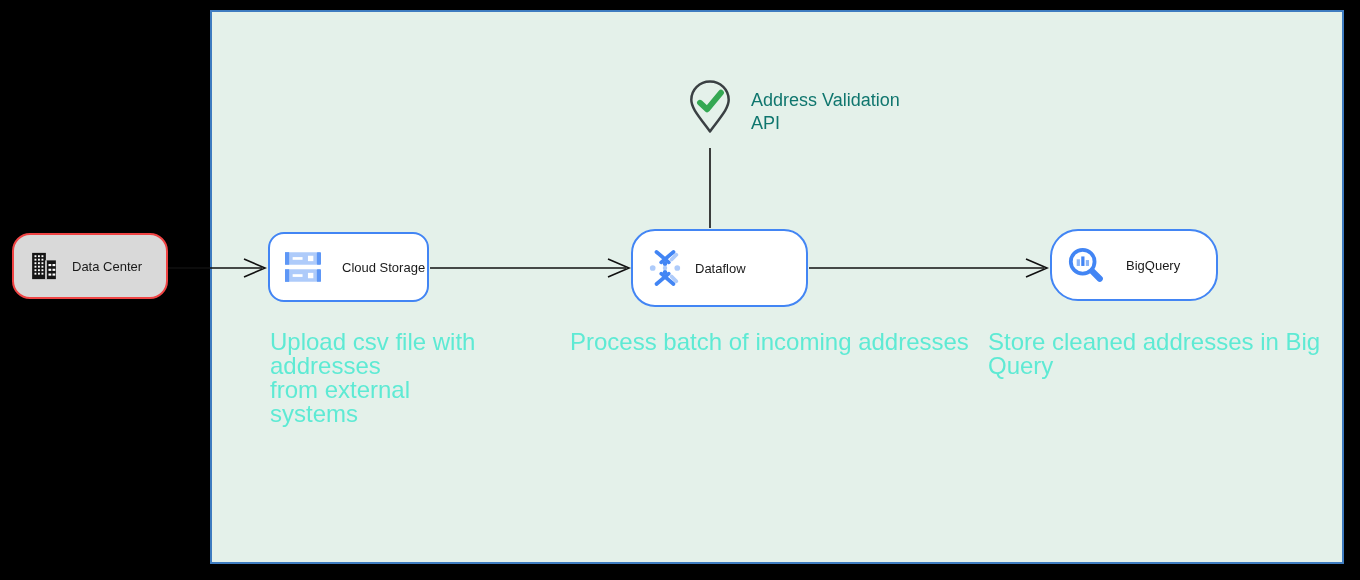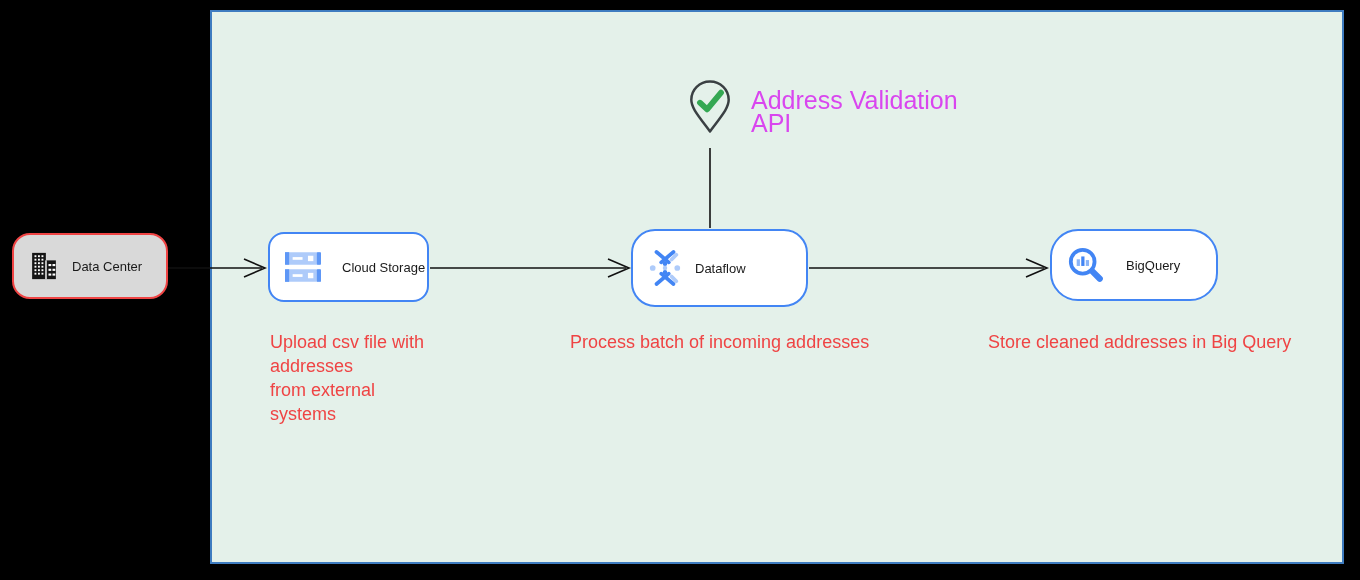--- a/index.html
+++ b/index.html
@@ -41,31 +41,31 @@
     border: 2px solid #ef4444;
     border-radius: 18px;
     gap: 13px;
   }
   .node-cloudstorage { left: 268px; top: 232px; width: 161px; height: 70px; border-radius: 16px; }
   .node-dataflow     { left: 631px; top: 229px; width: 177px; height: 78px; border-radius: 24px; gap: 13px; }
   .node-bigquery     { left: 1050px; top: 229px; width: 168px; height: 72px; border-radius: 28px; }
   .icon-wrap { display: flex; align-items: center; justify-content: center; flex: 0 0 auto; }
   .caption {
     position: absolute;
-    font-size: 18px;
+    font-size: 24px;
     line-height: 24px;
-    color: #ef4444;
+    color: #5eead4;
     white-space: pre-line;
     z-index: 2;
   }
   .caption-upload  { left: 270px; top: 330px; }
   .caption-process { left: 570px; top: 330px; }
   .caption-store   { left: 988px; top: 330px; }
   .pin-wrap { position: absolute; left: 687px; top: 79px; z-index: 3; }
-  .av-label { position: absolute; left: 751px; top: 89px; font-size: 25px; line-height: 23px; color: #d946ef; white-space: pre-line; z-index: 3; }
+  .av-label { position: absolute; left: 751px; top: 89px; font-size: 18px; line-height: 23px; color: #0f766e; white-space: pre-line; z-index: 3; }
   .connectors {
     position: absolute; left: 0; top: 0;
     width: 1360px; height: 580px;
     z-index: 2;
     pointer-events: none;
   }
 </style>
 </head>
 <body>
 

